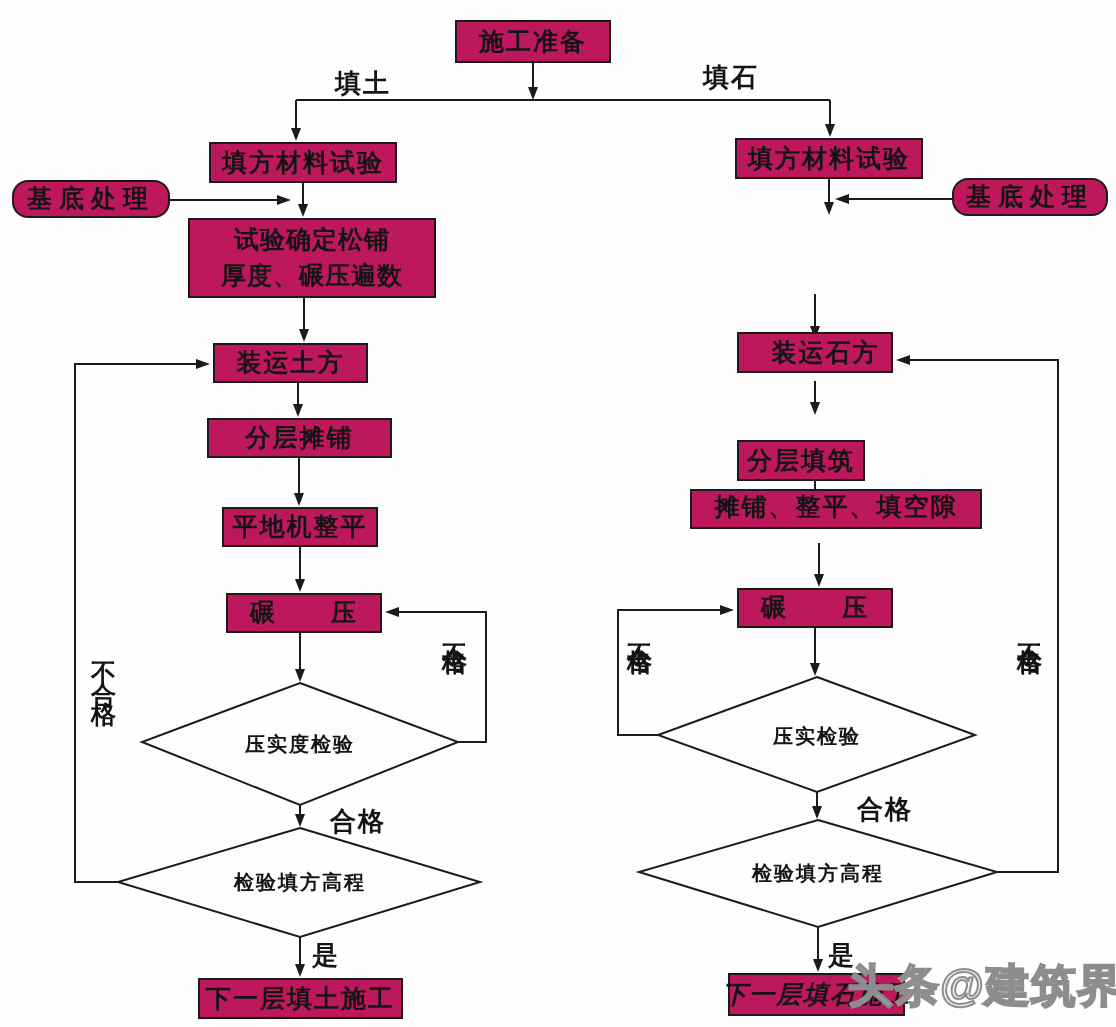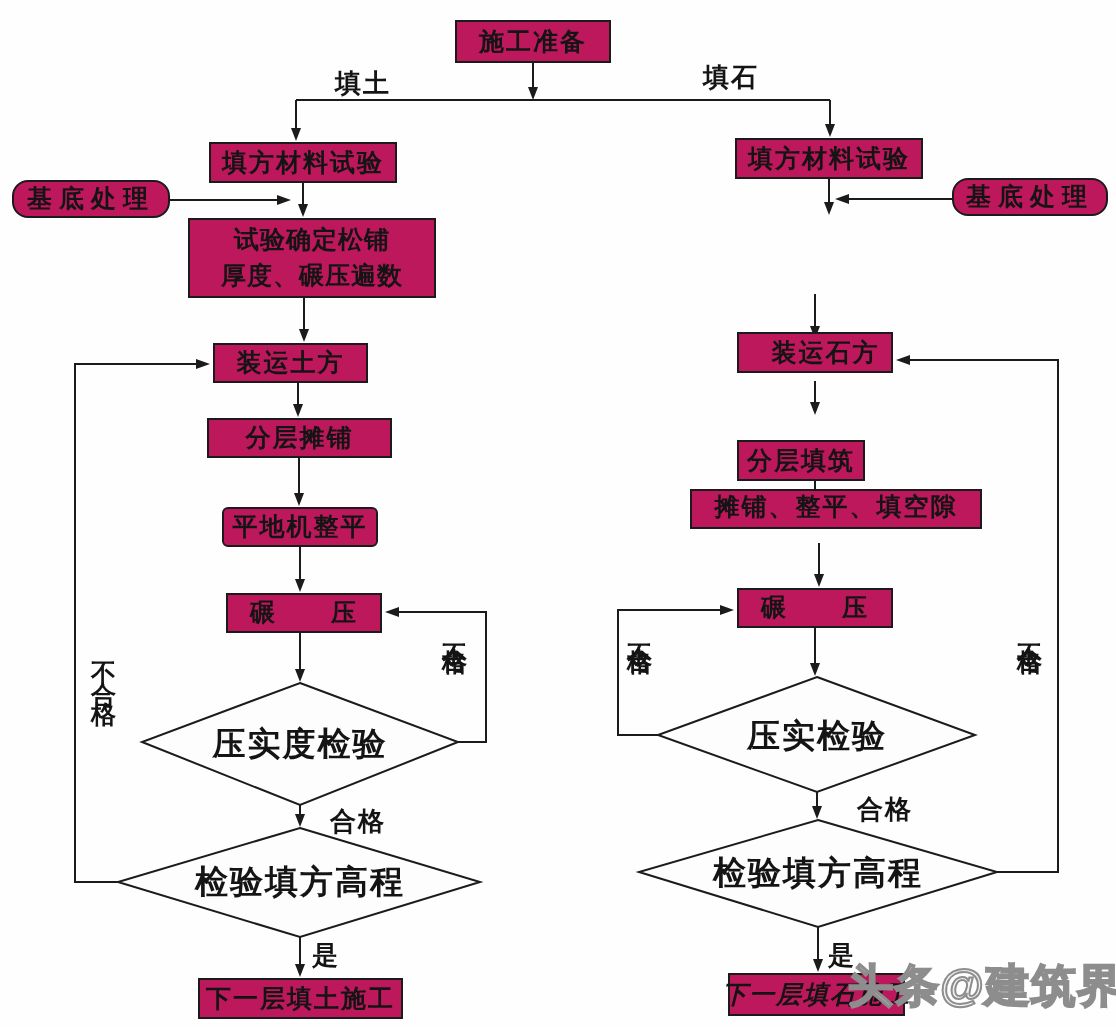--- a/index.html
+++ b/index.html
@@ -11,21 +11,21 @@
   .box{
     position:absolute;border:2px solid #1b1b1b;background:#be185d;
     display:flex;align-items:center;justify-content:center;
     font-size:25px;font-weight:600;letter-spacing:2px;line-height:1.1;
     box-sizing:border-box;text-align:center;white-space:nowrap;
   }
   .box.two{flex-direction:column;line-height:36px;letter-spacing:1px;}
   .box.spread{letter-spacing:7px;border-radius:16px;}
   .dlabel{
     position:absolute;display:flex;align-items:center;justify-content:center;
-    font-size:33px;font-weight:600;letter-spacing:2px;white-space:nowrap;
+    font-size:20px;font-weight:600;letter-spacing:2px;white-space:nowrap;
   }
   .lbl{position:absolute;font-size:26px;font-weight:600;letter-spacing:2px;white-space:nowrap;font-family:Liberation Mono, monospace;}
   .vlbl{
     position:absolute;writing-mode:vertical-rl;text-orientation:upright;
     font-size:25px;font-weight:600;white-space:nowrap;
   }
   .vlbl.tight{letter-spacing:3px;}
   .vlbl.loose{letter-spacing:20px;}
   .watermark{
     position:absolute;left:848px;top:956px;font-size:45px;font-weight:700;
@@ -119,21 +119,21 @@
 
   <div class="box two" style="left:188px;top:218px;width:248px;height:80px;">
     <span>试验确定松铺</span>
     <span>厚度、碾压遍数</span>
   </div>
 
   <div class="box" style="left:213px;top:343px;width:155px;height:40px;">装运土方</div>
 
   <div class="box" style="left:207px;top:418px;width:185px;height:40px;">分层摊铺</div>
 
-  <div class="box" style="left:222px;top:507px;width:156px;height:40px;border-radius:6px;">平地机整平</div>
+  <div class="box" style="left:222px;top:507px;width:156px;height:40px;">平地机整平</div>
 
   <div class="box" style="left:226px;top:593px;width:156px;height:40px;">碾　　压</div>
 
   <div class="dlabel" style="left:200px;top:729px;width:200px;height:30px;">压实度检验</div>
 
   <div class="lbl" style="left:330px;top:804px;">合格</div>
 
   <div class="dlabel" style="left:185px;top:867px;width:230px;height:30px;">检验填方高程</div>
 
   <div class="lbl" style="left:312px;top:938px;">是</div>

